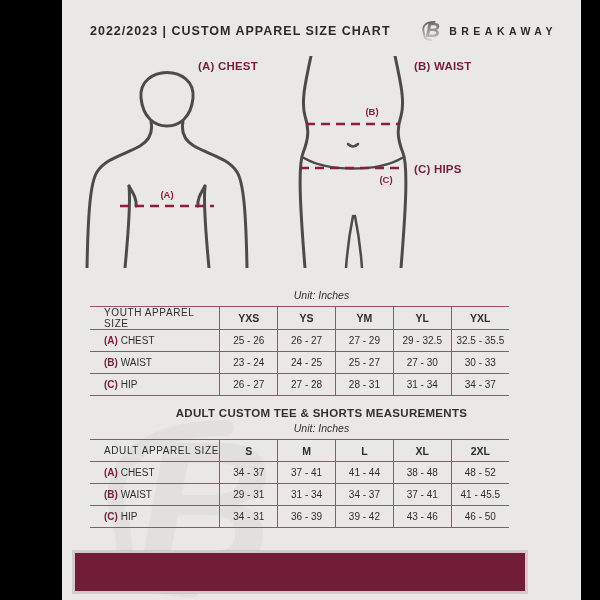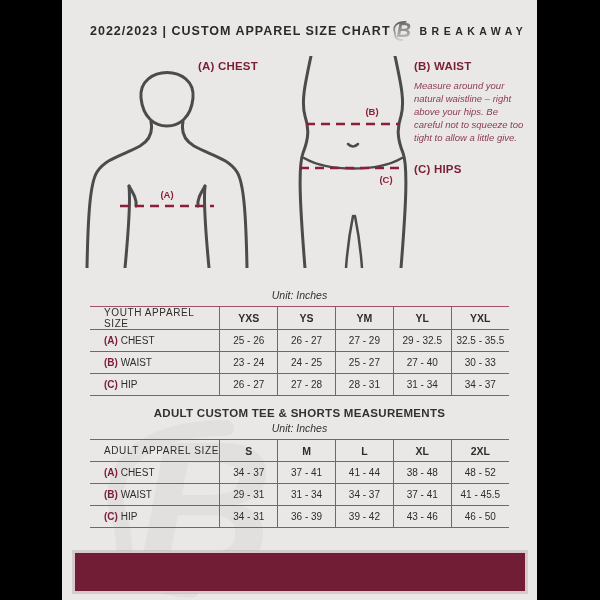--- a/index.html
+++ b/index.html
@@ -3,21 +3,21 @@
 <meta charset="utf-8">
 <style>
   html,body{margin:0;padding:0;}
   body{
     width:600px;height:600px;background:#000;position:relative;overflow:hidden;
     font-family:"Liberation Sans", sans-serif;
     -webkit-font-smoothing:antialiased;
   }
   .page{
     position:absolute;left:62px;top:0;width:475px;height:600px;
-    background:#e9e8e6;overflow:hidden;
+    background:#e9e8e6;overflow:hidden;padding-left:44px;
   }
   
   .hdr{
     position:absolute;top:18px;left:28px;right:24px;height:26px;
     display:flex;align-items:center;justify-content:space-between;
   }
   .doc-title{
     font-size:12.5px;font-weight:bold;letter-spacing:1px;color:#2c2a28;
     white-space:nowrap;
   }
@@ -127,21 +127,20 @@
     <text x="78" y="59" text-anchor="middle" font-size="9.5" font-weight="bold" fill="#8c1f38">(B)</text>
     <line x1="6" y1="112" x2="112" y2="112" stroke="#8c1f38" stroke-width="2.5" stroke-dasharray="9 6"></line>
     <text x="92" y="127" text-anchor="middle" font-size="9.5" font-weight="bold" fill="#8c1f38">(C)</text>
   </svg>
 
   <div class="measure-block" id="chest-block">
     <h4>(A) CHEST</h4>
   </div>
   <div class="measure-block" id="waist-block">
     <h4>(B) WAIST</h4>
-    <p>Measure around your natural waistline – right above your hips. Be careful not to squeeze too tight to allow a little give.</p>
   </div>
   <div class="measure-block" id="hips-block">
     <h4>(C) HIPS</h4>
   </div>
 
   <div class="sec-unit" id="youth-unit">Unit: Inches</div>
   <table class="size" id="youth-table">
     <colgroup>
         <col class="lblcol">
         <col>
@@ -167,21 +166,21 @@
         <td>26 - 27</td>
         <td>27 - 29</td>
         <td>29 - 32.5</td>
         <td>32.5 - 35.5</td>
       </tr>
       <tr>
         <td class="lbl"><span class="pfx">(B)</span><span> WAIST</span></td>
         <td>23 - 24</td>
         <td>24 - 25</td>
         <td>25 - 27</td>
-        <td>27 - 40</td>
+        <td>27 - 30</td>
         <td>30 - 33</td>
       </tr>
       <tr>
         <td class="lbl"><span class="pfx">(C)</span><span> HIP</span></td>
         <td>26 - 27</td>
         <td>27 - 28</td>
         <td>28 - 31</td>
         <td>31 - 34</td>
         <td>34 - 37</td>
       </tr>

